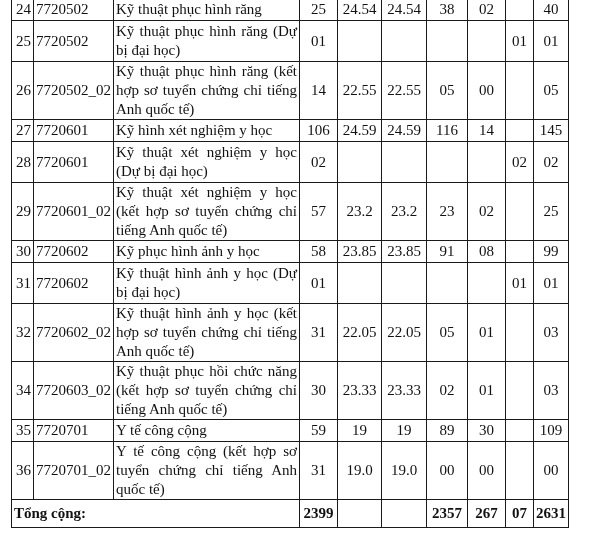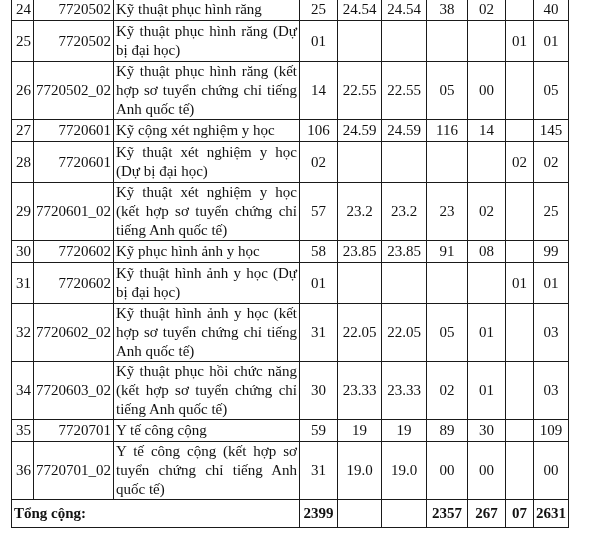--- a/index.html
+++ b/index.html
@@ -11,21 +11,21 @@
     font-size: 15px; color: #111;
     table-layout: fixed;
   }
   .tbl td {
     border: 1.6px solid #1a1a1a;
     padding: 0 2px;
     vertical-align: middle;
     line-height: 19px;
   }
   .c-stt { width: 17px; text-align: right; padding: 0 1px; }
-  .c-code { width: 72px; text-align: right; padding: 0 1px; }
+  .c-code { width: 72px; text-align: left; padding: 0 1px; }
   .c-name { width: 181px; text-align: justify; text-align-last: left; padding: 0 3px 0 2px; margin-top: 24px; }
   .c-num { text-align: center; }
   .w1 { width: 38px; } .w2 { width: 44px; } .w3 { width: 45px; }
   .w4 { width: 41px; } .w5 { width: 38px; } .w6 { width: 28px; } .w7 { width: 32px; }
   .h1 td { height: 21px; }
   .h2 td { height: 40px; }
   .h3 td { height: 57px; }
   .total td { height: 27px; font-weight: bold; }
   .total .label { text-align: left; padding-left: 2px; }
 </style>
@@ -78,21 +78,21 @@
         <td class="c-num">22.55</td>
         <td class="c-num">22.55</td>
         <td class="c-num">05</td>
         <td class="c-num">00</td>
         <td class="c-num"></td>
         <td class="c-num">05</td>
       </tr>
       <tr class="h1">
         <td class="c-stt">27</td>
         <td class="c-code">7720601</td>
-        <td class="c-name">Kỹ cộng xét nghiệm y học</td>
+        <td class="c-name">Kỹ hình xét nghiệm y học</td>
         <td class="c-num">106</td>
         <td class="c-num">24.59</td>
         <td class="c-num">24.59</td>
         <td class="c-num">116</td>
         <td class="c-num">14</td>
         <td class="c-num"></td>
         <td class="c-num">145</td>
       </tr>
       <tr class="h2">
         <td class="c-stt">28</td>

